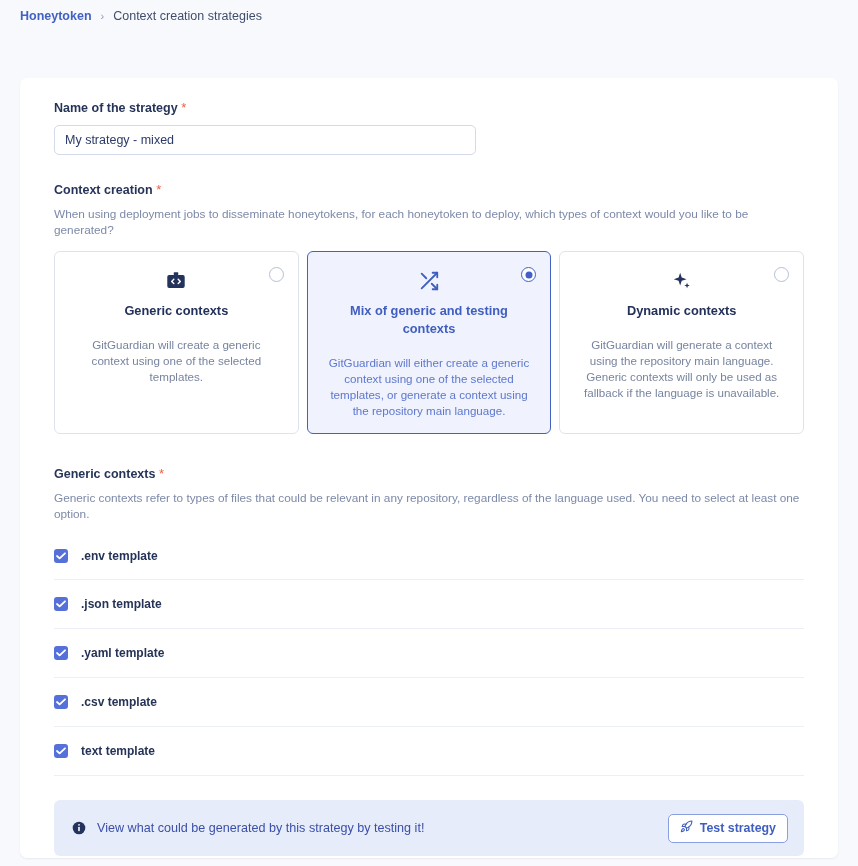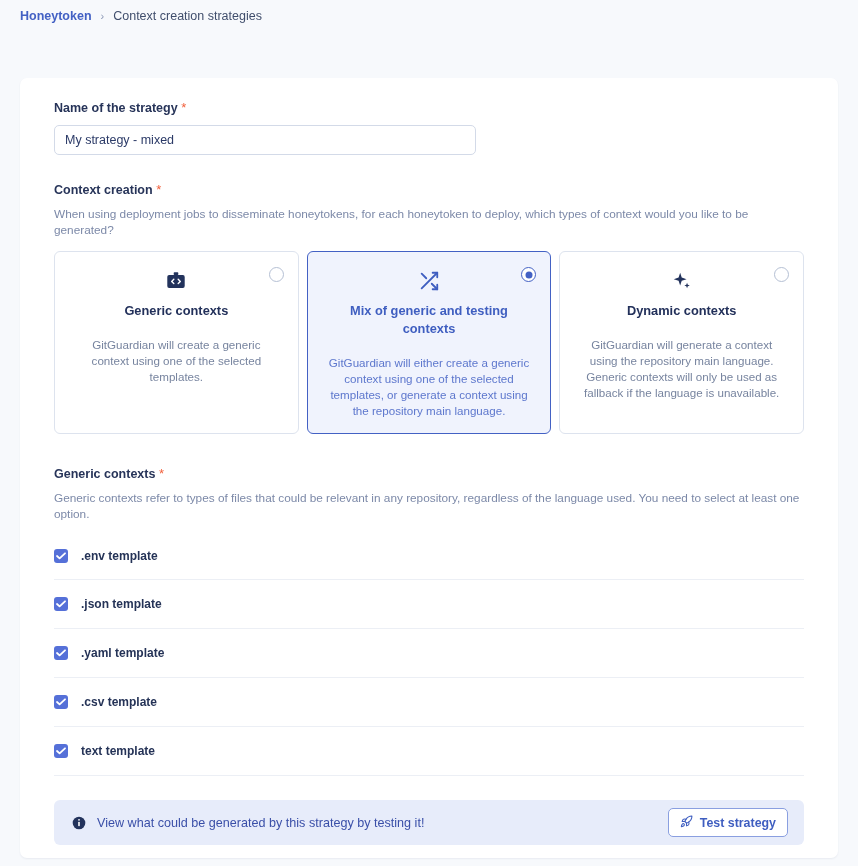--- a/index.html
+++ b/index.html
@@ -197,21 +197,21 @@
     font-size: 12px;
     font-weight: bold;
     color: #253357;
   }
 
   
   .info-banner {
     margin-top: 24px;
     background: #e7ecfa;
     border-radius: 6px;
-    height: 45px;
+    height: 56px;
     display: flex;
     align-items: center;
     padding: 0 16px 0 18px;
     gap: 11px;
   }
   .info-icon {
     width: 14px; height: 14px; flex: 0 0 auto;
   }
   .info-text {
     font-size: 12.6px;

